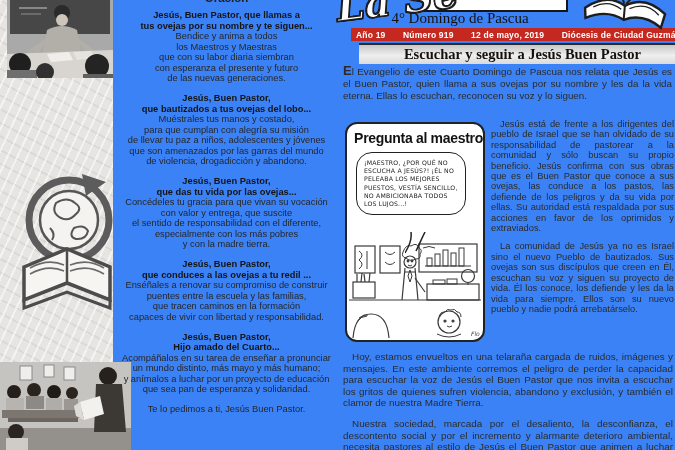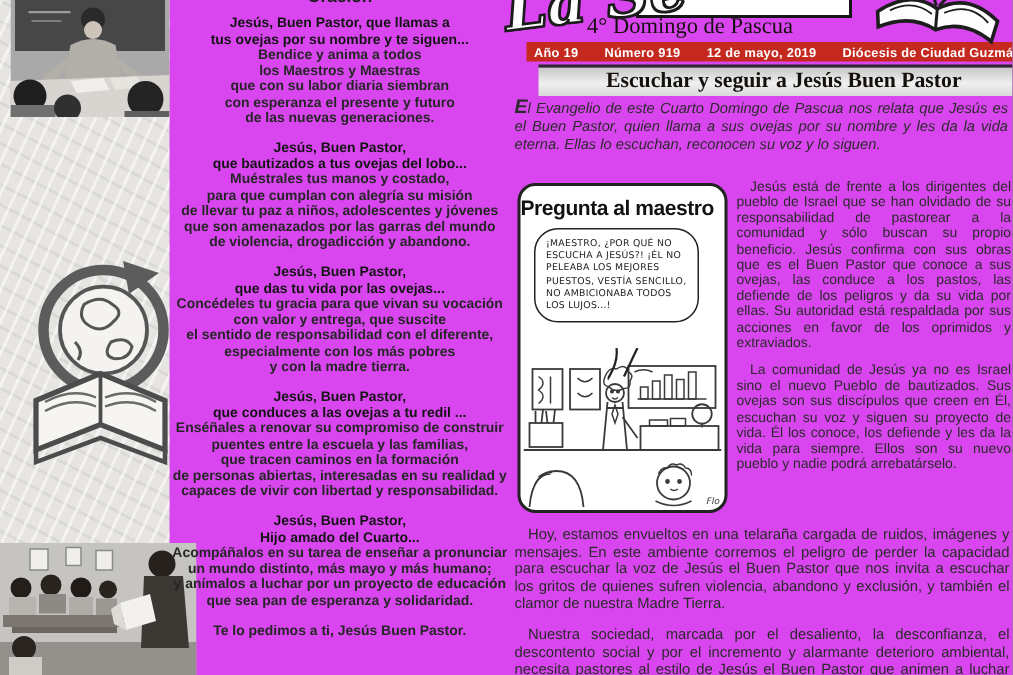--- a/index.html
+++ b/index.html
@@ -1,30 +1,30 @@
 <!DOCTYPE html>
 <html><head>
 <meta charset="utf-8">
 <style>
   html,body{margin:0;padding:0;background:#888;}
-  #page{position:relative;width:675px;height:450px;background:#d946ef;overflow:hidden;
+  #page{position:relative;width:675px;height:450px;background:#3b82f6;overflow:hidden;
         font-family:"Liberation Sans",sans-serif;color:#2b2b2b;margin:0 auto;}
   .abs{position:absolute;}
 
   
   .left-strip{left:0;top:0;width:113px;height:450px;background:#e7e5e2;
     background-image:
       repeating-linear-gradient(115deg, rgba(255,255,255,.55) 0 2px, rgba(255,255,255,0) 2px 9px),
       repeating-linear-gradient(28deg, rgba(0,0,0,.05) 0 2px, rgba(0,0,0,0) 2px 12px);}
 
   
   .prayer-col{left:113px;top:-8px;width:227px;text-align:center;color:#262626;}
   .prayer-title{font-weight:bold;font-size:11.5px;margin-bottom:6px;color:#1d1d1d;}
   .stanza{margin-bottom:9.5px;}
-  .pl{font-size:9.3px;line-height:10.5px;white-space:nowrap;font-weight:bold;}
+  .pl{font-size:9.3px;line-height:10.5px;white-space:nowrap;}
   .pl.b{font-weight:bold;color:#141414;}
   .closing{margin-top:9px;font-size:9.3px;}
 
   
   .logo-script{left:336px;top:-24px;font-family:"DejaVu Serif",serif;font-style:italic;font-weight:bold;
     font-size:40px;color:#fdfdfd;-webkit-text-stroke:1.4px #1b1b1b;
     text-shadow:1px 1px 0 #1b1b1b,-1px -1px 0 #1b1b1b,1px -1px 0 #1b1b1b,-1px 1px 0 #1b1b1b;
     transform:rotate(-7deg);z-index:3;}
   .mast-box{left:424px;top:-9px;width:140px;height:17px;background:#fff;border:2px solid #161616;z-index:2;}
   .mast-sub{left:350px;top:10px;width:220px;text-align:center;font-family:"Liberation Serif",serif;
@@ -36,31 +36,31 @@
     display:flex;align-items:center;justify-content:space-between;
     font-size:8.5px;font-weight:bold;padding:0 5px;box-sizing:border-box;letter-spacing:.2px;}
 
   
   .title-band{left:359px;top:43px;width:327px;height:19px;border-top:2px solid #2b2b2b;
     background:linear-gradient(#c7c7c7,#efefef 55%,#dadada);
     display:flex;align-items:center;justify-content:center;}
   .title-band .t{font-family:"Liberation Serif",serif;font-weight:bold;font-size:14.5px;color:#14100c;}
 
   
-  .p1{left:343px;top:65px;width:329px;font-size:9.8px;line-height:11.8px;text-align:justify;font-style:italic;}
+  .p1{left:343px;top:65px;width:329px;font-size:9.8px;line-height:11.8px;text-align:justify;}
   .dropcap{font-weight:bold;font-size:13px;}
   .colR{left:491px;top:119px;width:183px;font-size:9.3px;line-height:10.4px;text-align:justify;}
   .colR p{margin:0 0 8px 0;text-indent:9px;}
   .p4{left:343px;top:351px;width:330px;font-size:9.9px;line-height:11.6px;text-align:justify;text-indent:9px;}
   .p5{left:343px;top:418px;width:330px;font-size:9.9px;line-height:11.6px;text-align:justify;text-indent:9px;}
 
   
   .cartoon-box{left:345px;top:122px;width:140px;height:220px;border:2px solid #222;border-radius:12px;
     background:#fff;box-sizing:border-box;}
-  .cartoon-title{text-align:left;font-weight:bold;font-size:14px;color:#121212;margin-top:6px;
+  .cartoon-title{text-align:right;font-weight:bold;font-size:14px;color:#121212;margin-top:6px;
     letter-spacing:-.3px;}
   .bubble{position:absolute;left:9px;top:28px;width:110px;border:1.5px solid #222;border-radius:16px;
     background:#fff;padding:6px 7px;box-sizing:border-box;z-index:2;}
   .bubble .txt{font-family:"DejaVu Sans",sans-serif;font-size:6.2px;line-height:8.2px;color:#222;
     letter-spacing:.2px;}
   .tail{position:absolute;left:58px;top:108px;z-index:2;}
   .scene{position:absolute;left:2px;bottom:2px;}
 </style>
 </head>
 <body>
@@ -161,21 +161,20 @@
       <div class="pl">especialmente con los más pobres</div>
       <div class="pl">y con la madre tierra.</div>
     </div>
 
     <div class="stanza">
       <div class="pl b">Jesús, Buen Pastor,</div>
       <div class="pl b">que conduces a las ovejas a tu redil ...</div>
       <div class="pl">Enséñales a renovar su compromiso de construir</div>
       <div class="pl">puentes entre la escuela y las familias,</div>
       <div class="pl">que tracen caminos en la formación</div>
-      <div class="pl">de personas abiertas, interesadas en su realidad y</div>
       <div class="pl">capaces de vivir con libertad y responsabilidad.</div>
     </div>
 
     <div class="stanza">
       <div class="pl b">Jesús, Buen Pastor,</div>
       <div class="pl b">Hijo amado del Cuarto...</div>
       <div class="pl">Acompáñalos en su tarea de enseñar a pronunciar</div>
       <div class="pl">un mundo distinto, más mayo y más humano;</div>
       <div class="pl">y anímalos a luchar por un proyecto de educación</div>
       <div class="pl">que sea pan de esperanza y solidaridad.</div>

